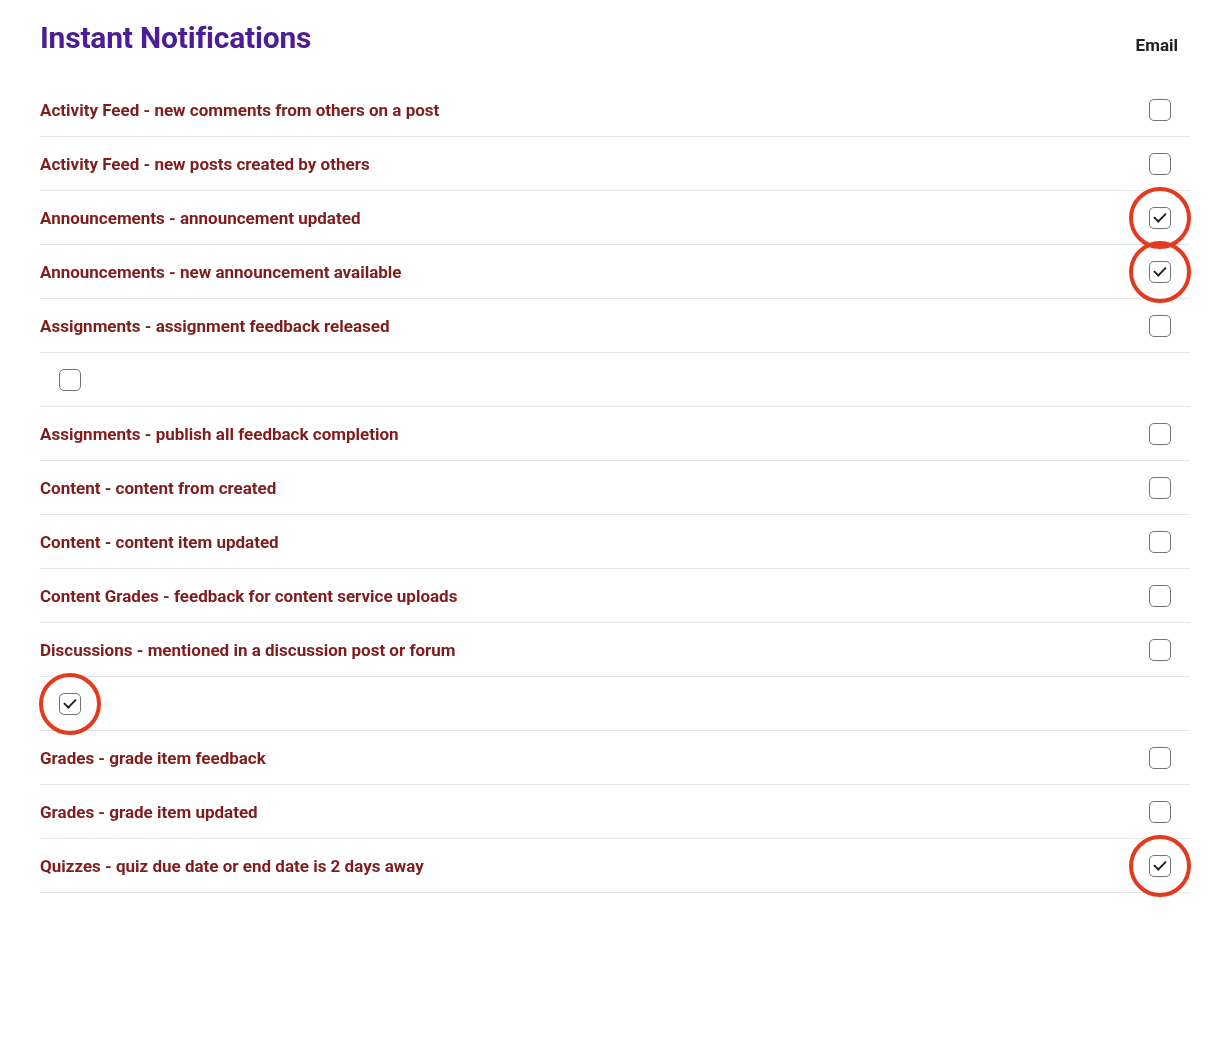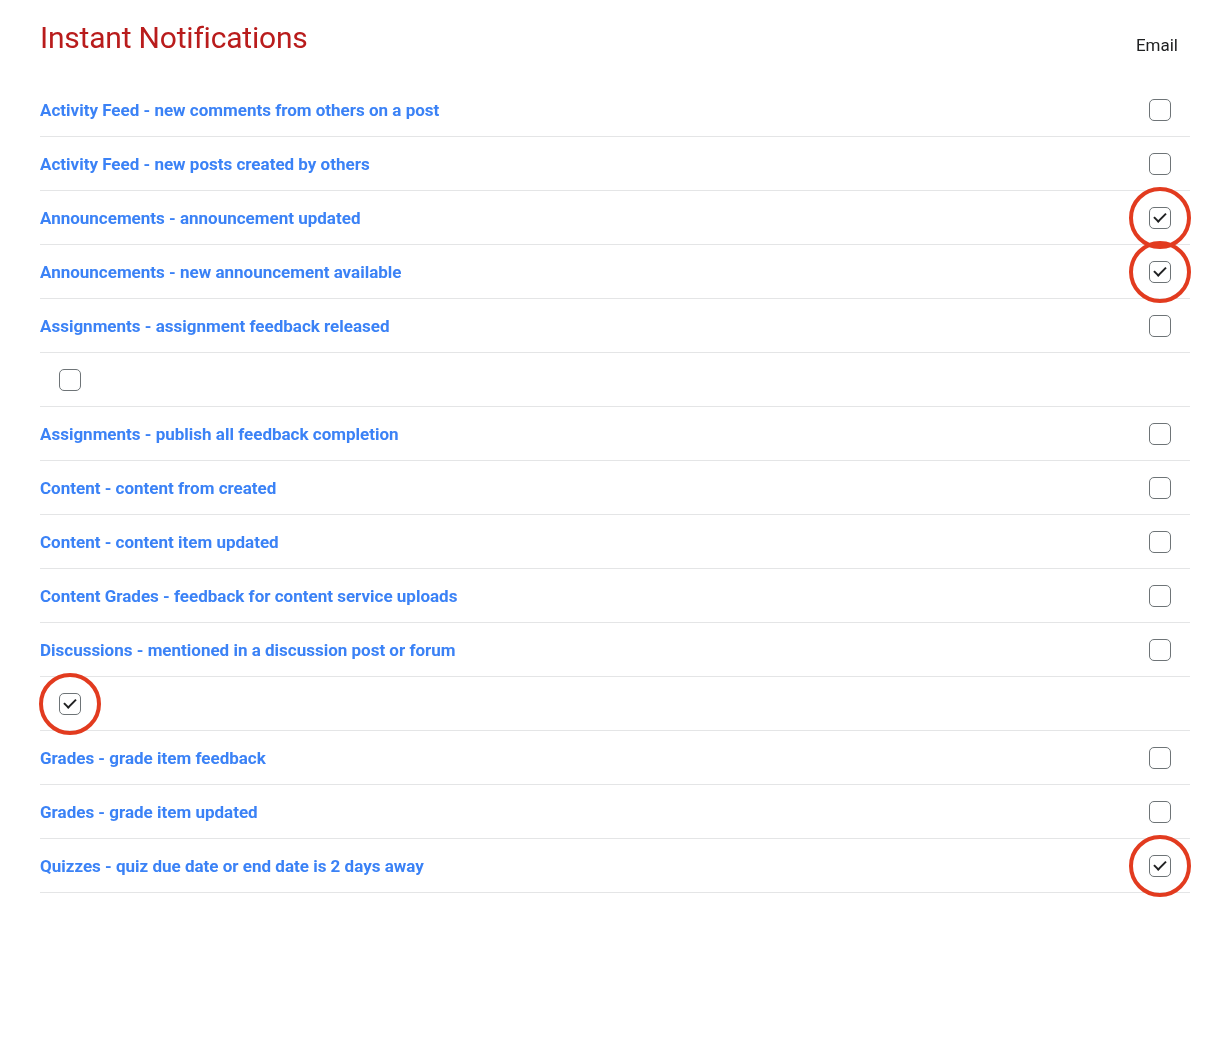--- a/index.html
+++ b/index.html
@@ -14,43 +14,43 @@
     width: 1230px;
   }
   .header-row {
     display: flex;
     justify-content: space-between;
     align-items: flex-end;
     margin-bottom: 28px;
   }
   .section-title {
     font-size: 30px;
-    font-weight: 400;
-    color: #b91c1c;
+    font-weight: 700;
+    color: #4c1d95;
     margin: 0;
     letter-spacing: -0.2px;
   }
   .column-header {
     font-size: 17px;
-    font-weight: 400;
+    font-weight: 700;
     color: #202122;
     padding-right: 12px;
   }
   .notification-row {
     display: flex;
     justify-content: space-between;
     align-items: center;
     padding: 14px 0;
     border-bottom: 1px solid #e4e5e6;
     min-height: 54px;
   }
   .notification-label {
     font-size: 17px;
     font-weight: 700;
-    color: #3b82f6;
+    color: #7f1d1d;
     flex: 1;
   }
   .checkbox-cell {
     width: 60px;
     display: flex;
     justify-content: center;
     align-items: center;
     position: relative;
   }
   .checkbox {

